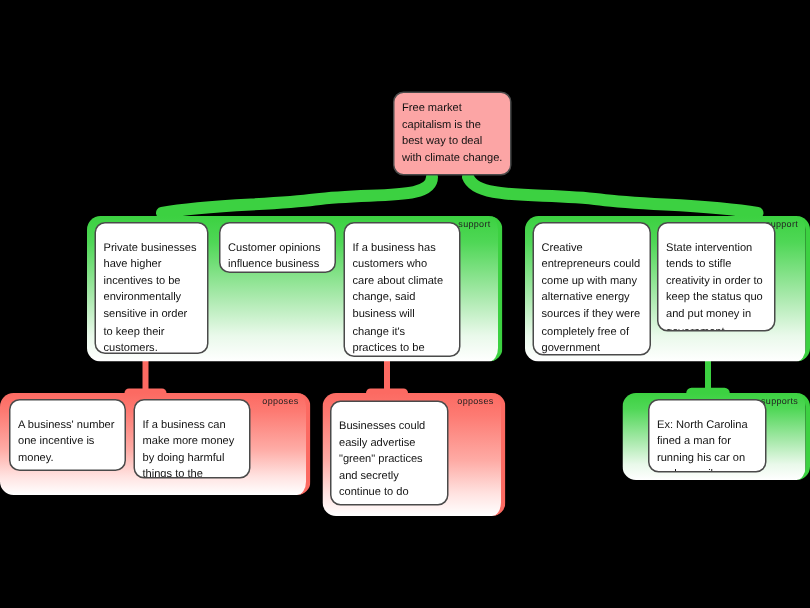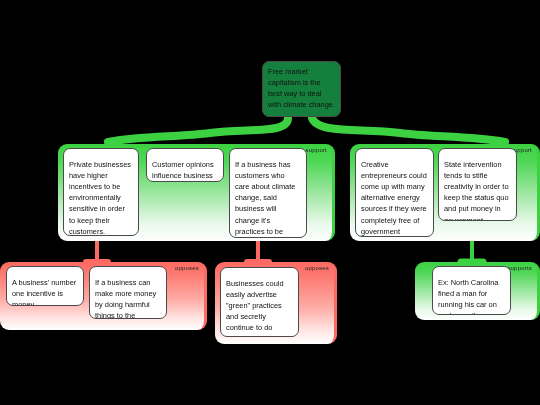--- a/index.html
+++ b/index.html
@@ -32,21 +32,21 @@
     position:absolute;box-sizing:border-box;
     background:#fff;border:1px solid #4a4a4a;border-radius:7px;
     padding:10px 5px;
     font-size:7.4px;line-height:1.5;color:#111;
     overflow:hidden;
   }
 
   
   .root{
     position:absolute;box-sizing:border-box;
-    background:#15803d;border:1px solid #4a4a4a;border-radius:7px;
+    background:#fca5a5;border:1px solid #4a4a4a;border-radius:7px;
     padding:4px 5px;font-size:7.4px;line-height:1.5;color:#111;
   }
 </style>
 </head>
 <body>
 
 <div id="canvas">
 
   <svg class="links" viewBox="0 0 540 405">
 
@@ -87,21 +87,21 @@
   <div class="card" style="left:355px;top:148px;width:79px;height:89px;">
     <span>Creative entrepreneurs could come up with many alternative energy sources if they were completely free of government regulation.</span>
   </div>
   <div class="card" style="left:438px;top:148px;width:79px;height:73px;">
     <span>State intervention tends to stifle creativity in order to keep the status quo and put money in government pockets.</span>
   </div>
 
   <div class="group oppose edge-right-red" style="left:0px;top:262px;width:207px;height:68px;">
     <span class="grouplabel">opposes</span>
   </div>
-  <div class="card" style="left:6px;top:266px;width:78px;height:40px;">
+  <div class="card" style="left:6px;top:266px;width:78px;height:48px;">
     <span>A business' number one incentive is money.</span>
   </div>
   <div class="card" style="left:89px;top:266px;width:78px;height:53px;">
     <span>If a business can make more money by doing harmful things to the environment, it will.</span>
   </div>
 
   <div class="group oppose edge-right-red" style="left:215px;top:262px;width:122px;height:82px;">
     <span class="grouplabel">opposes</span>
   </div>
   <div class="card" style="left:220px;top:267px;width:79px;height:70px;">

